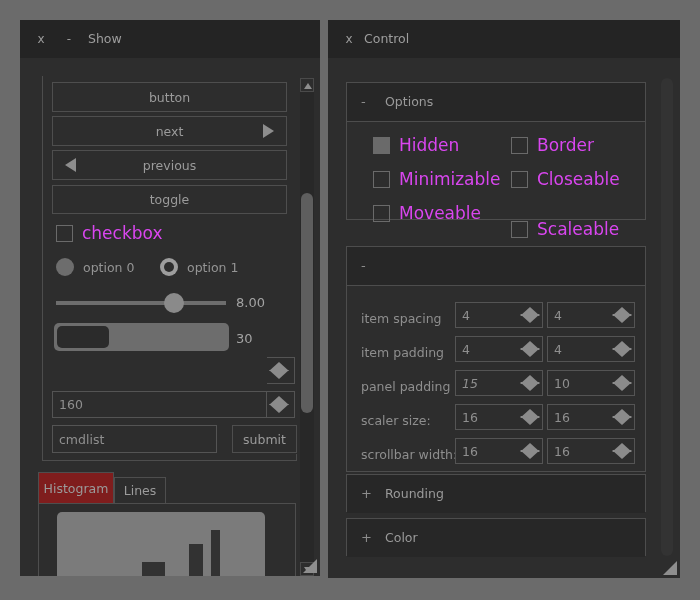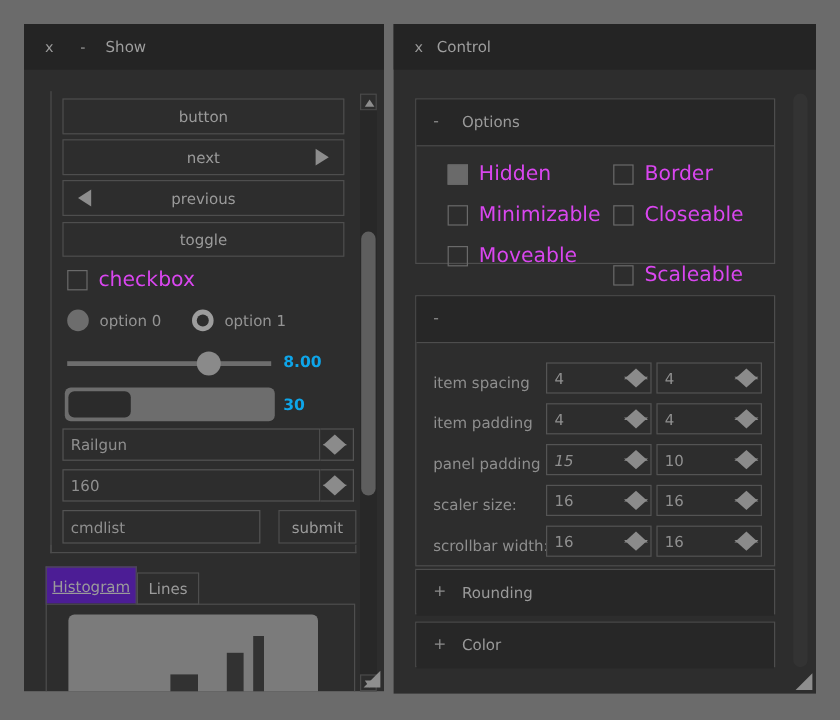--- a/index.html
+++ b/index.html
@@ -51,39 +51,39 @@
 
   .rad{position:absolute;display:flex;align-items:center;}
   .rad .circ{width:18px;height:18px;border-radius:50%;box-sizing:border-box;background:#6d6d6d;flex:none;position:relative;}
   .rad .circ.on{background:#9d9d9d;}
   .rad .circ.on::after{content:"";position:absolute;left:4px;top:4px;width:10px;height:10px;border-radius:50%;background:#2d2d2d;}
   .rad .lbl{margin-left:9px;color:#949494;font-size:12.5px;white-space:nowrap;}
 
   .slider{position:absolute;}
   .slider .bar{position:absolute;left:0;right:0;top:50%;margin-top:-2px;height:4px;background:#6d6d6d;}
   .slider .knob{position:absolute;top:50%;width:20px;height:20px;margin-top:-10px;border-radius:50%;background:#8a8a8a;}
-  .valtext{position:absolute;color:#0ea5e9;font-size:13px;line-height:1;font-weight:bold;}
+  .valtext{position:absolute;color:#a3a3a3;font-size:13px;line-height:1;}
 
   .prog{position:absolute;background:#6d6d6d;border-radius:5px;}
   .prog .fill{position:absolute;left:3px;top:3px;bottom:3px;background:#2b2b2b;border-radius:5px;}
 
   .field{position:absolute;box-sizing:border-box;border:1px solid #545454;background:#2d2d2d;
          color:#8f8f8f;font-size:12.5px;display:flex;align-items:center;padding-left:6px;}
 
   .spin{position:absolute;box-sizing:border-box;border:1px solid #545454;background:#2d2d2d;display:flex;align-items:stretch;}
   .spin .sv{flex:1;display:flex;align-items:center;padding-left:6px;color:#8f8f8f;font-size:12.5px;}
   .spin .arrows{width:24px;position:relative;flex:none;}
   .spin .arrows i{position:absolute;left:50%;width:0;height:0;}
   .spin .arrows i.u{top:4px;margin-left:-10px;border-left:10px solid transparent;border-right:10px solid transparent;border-bottom:9px solid #8b8b8b;}
   .spin .arrows i.d{bottom:4px;margin-left:-10px;border-left:10px solid transparent;border-right:10px solid transparent;border-top:9px solid #8b8b8b;}
 
   
   .tab{position:absolute;box-sizing:border-box;border:1px solid #4e4e4e;display:flex;align-items:center;
        justify-content:center;color:#9b9b9b;font-size:12.5px;background:#2d2d2d;}
-  .tab.active{background:#4c1d95;border-bottom-color:#202020;text-decoration:underline;}
+  .tab.active{background:#7f1d1d;border-bottom-color:#202020;}
 
   .chartbox{position:absolute;box-sizing:border-box;border:1px solid #4e4e4e;overflow:hidden;}
   .chartbg{position:absolute;background:#7b7b7b;border-radius:5px;}
   .chartbar{position:absolute;background:#323232;}
 
   
   .sect{position:absolute;box-sizing:border-box;border:1px solid #4d4d4d;}
   .sect-hd{position:absolute;left:0;right:0;top:0;height:38px;background:#272727;border-bottom:1px solid #4d4d4d;}
   .sect-hd .sign{position:absolute;left:14px;top:0;height:38px;line-height:38px;color:#8c8c8c;font-size:13px;}
   .sect-hd .nm{position:absolute;left:38px;top:0;height:38px;line-height:38px;color:#9a9a9a;font-size:12.5px;}
@@ -145,23 +145,20 @@
         <span class="bar"></span>
         <span class="knob" style="left:108px;"></span>
       </div>
       <div class="valtext" style="left:216px;top:238px;">8.00</div>
 
       <div class="prog" style="left:34px;top:265px;width:175px;height:28px;">
         <span class="fill" style="width:52px;"></span>
       </div>
       <div class="valtext" style="left:216px;top:274px;">30</div>
 
-      <div class="field" style="left:32px;top:299px;width:215px;height:27px;">
-        <span>Railgun</span>
-      </div>
       <div class="spin" style="left:247px;top:299px;width:28px;height:27px;border-left:none;">
         <span class="arrows">
           <i class="u"></i>
           <i class="d"></i>
         </span>
       </div>
 
       <div class="field" style="left:32px;top:333px;width:215px;height:27px;">
         <span>160</span>
       </div>

